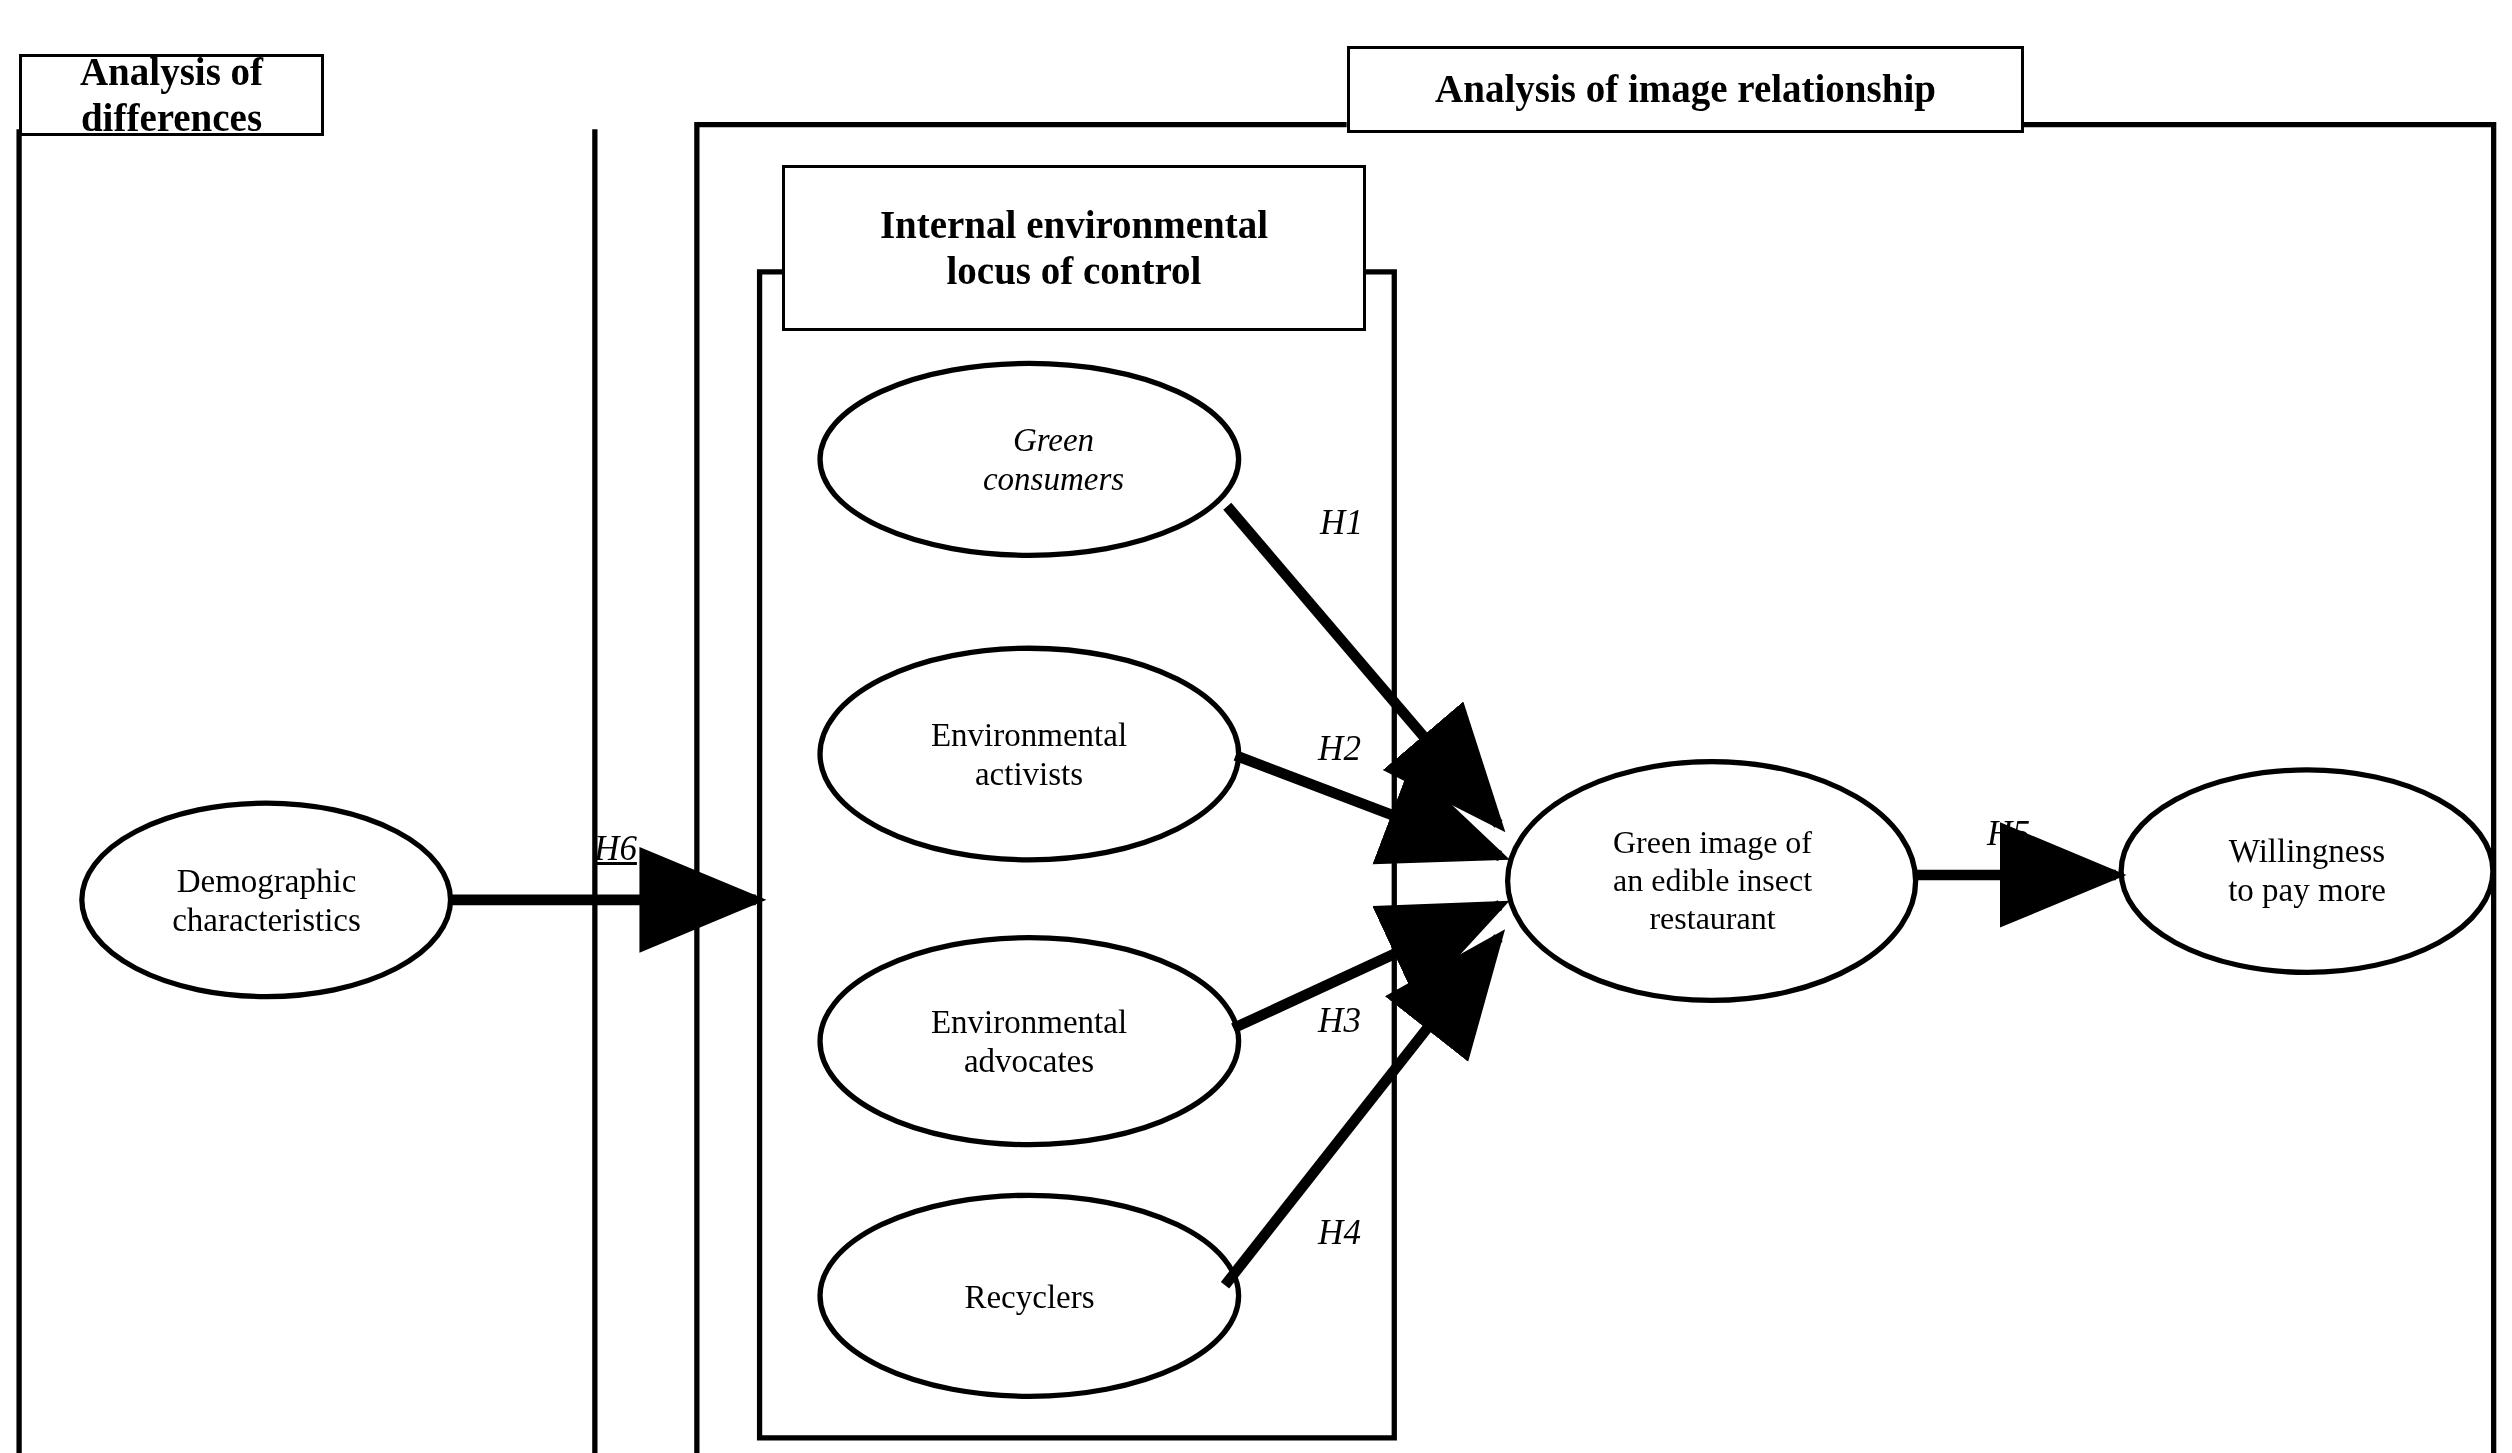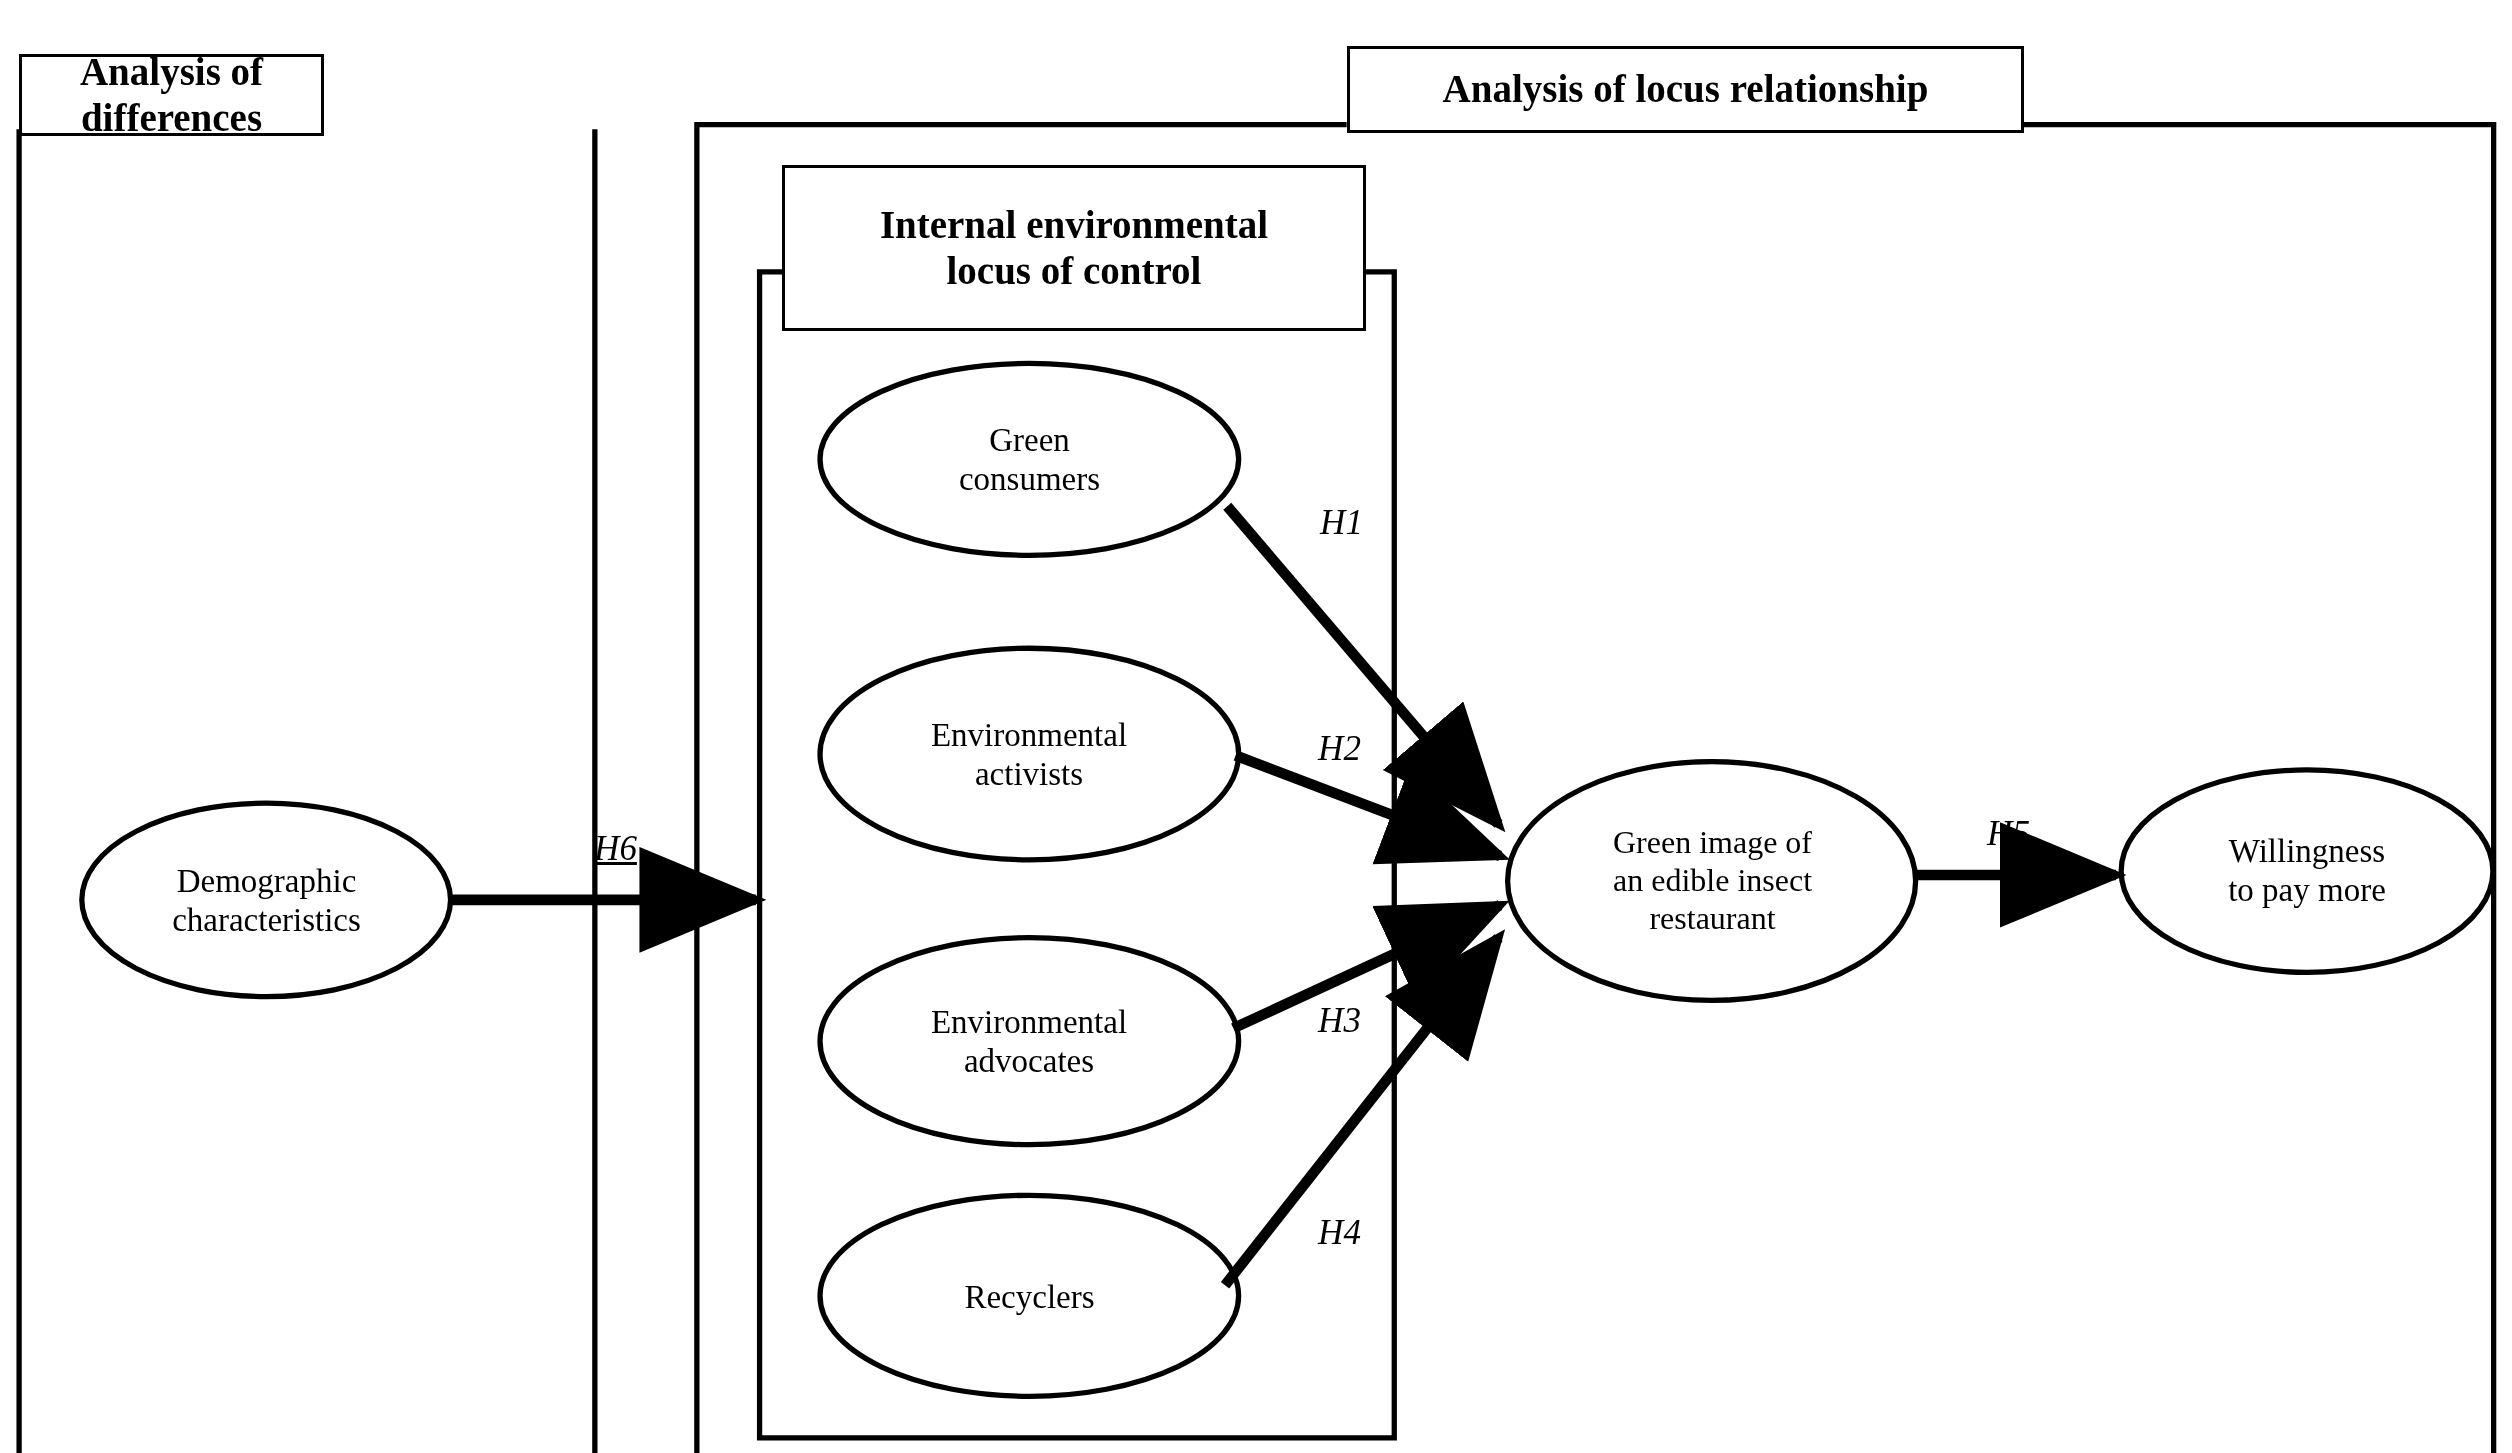--- a/index.html
+++ b/index.html
@@ -49,34 +49,34 @@
     <line x1="1621" y1="1648" x2="1983" y2="1188" stroke="#000" stroke-width="14" marker-end="url(#arrow)"></line>
 
     <line x1="2536" y1="1105" x2="2800" y2="1105" stroke="#000" stroke-width="14" marker-end="url(#arrow)"></line>
   </svg>
 
   <div class="lbl titlebox" style="left:19px;top:13.6px;width:299px;height:76px;">
     <span>Analysis of differences</span>
   </div>
 
   <div class="lbl titlebox" style="left:1347px;top:6px;width:671px;height:81px;">
-    <span>Analysis of locus relationship</span>
+    <span>Analysis of image relationship</span>
   </div>
 
   <div class="lbl titlebox" style="left:782px;top:125px;width:578px;height:160px;white-space:pre-line;text-align:center;">
     <span>Internal environmental
 locus of control</span>
   </div>
 
   <div class="lbl nodetext" style="left:100px;top:800px;width:333px;height:121px;white-space:pre-line;">
     <span>Demographic
 characteristics</span>
   </div>
 
-  <div class="lbl nodetext" style="left:863px;top:361px;width:333px;height:117px;white-space:pre-line;">
+  <div class="lbl nodetext" style="left:887px;top:361px;width:333px;height:117px;white-space:pre-line;font-style:italic;">
     <span>Green
 consumers</span>
   </div>
 
   <div class="lbl nodetext" style="left:840px;top:656px;width:378px;height:117px;white-space:pre-line;">
     <span>Environmental
 activists</span>
   </div>
 
   <div class="lbl nodetext" style="left:840px;top:943px;width:378px;height:117px;white-space:pre-line;">

